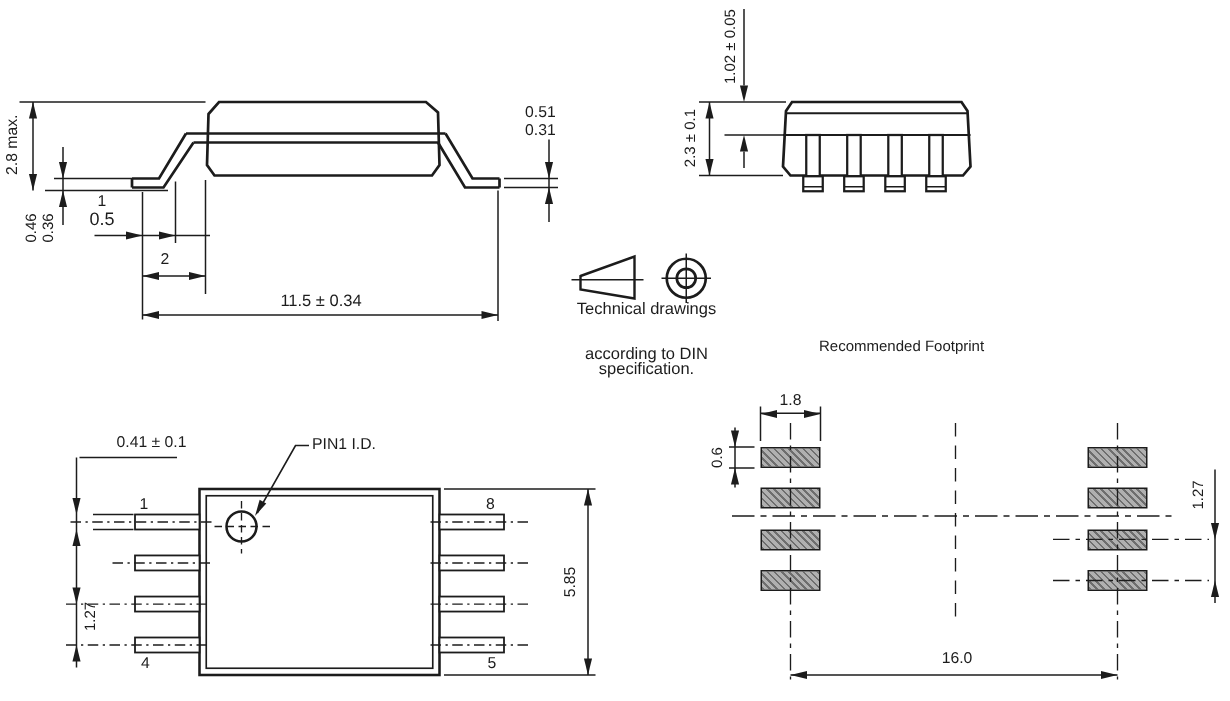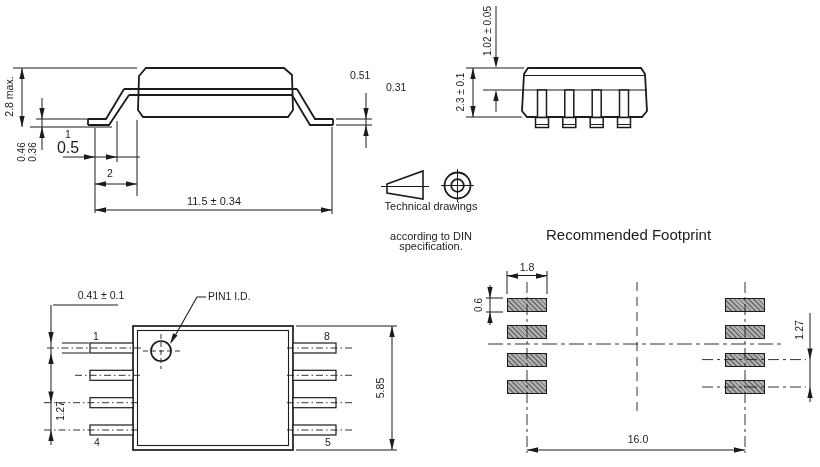--- a/index.html
+++ b/index.html
@@ -204,38 +204,38 @@
     </g>
   </svg>
 
 
   <div class="lbl rot" style="left:-21px;top:90px;width:60px;height:13px;font-size:10.5px;">2.8 max.</div>
   <div class="lbl rot" style="left:5px;top:141px;width:44px;height:22px;font-size:10px;line-height:11px;">
       <span>0.46</span>
       <span>0.36</span>
     </div>
   <div class="lbl c" style="left:62px;top:128px;width:12px;font-size:10.5px;">1</div>
-  <div class="lbl c" style="left:56px;top:139px;width:24px;font-size:16px;">0.5</div>
+  <div class="lbl c" style="left:56px;top:139px;width:24px;font-size:12px;">0.5</div>
   <div class="lbl c" style="left:103px;top:167px;width:14px;font-size:10.5px;">2</div>
   <div class="lbl c" style="left:172px;top:195px;width:84px;font-size:11px;">11.5 ± 0.34</div>
   <div class="lbl" style="left:350px;top:70px;font-size:10.5px;line-height:11.5px;">
       <span style="display:block;">0.51</span>
-      <span style="display:block;margin-left:36px;">0.31</span>
+      <span style="display:block;">0.31</span>
     </div>
 
   <div class="lbl rot" style="left:457px;top:25px;width:62px;height:12px;font-size:10px;">1.02 ± 0.05</div>
   <div class="lbl rot" style="left:435px;top:86px;width:52px;height:12px;font-size:10px;">2.3 ± 0.1</div>
 
   <div class="lbl c" style="left:378px;top:202px;width:106px;font-size:11px;line-height:9.8px;white-space:normal;">
       <span style="display:block;">Technical drawings</span>
       <span style="display:block;margin-top:20px;">according to DIN</span>
       <span style="display:block;">specification.</span>
     </div>
 
-  <div class="lbl" style="left:546px;top:226px;font-size:15px;">Recommended Footprint</div>
+  <div class="lbl" style="left:546px;top:226px;font-size:10px;">Recommended Footprint</div>
 
   <div class="lbl c" style="left:68px;top:289px;width:66px;font-size:10.5px;">0.41 ± 0.1</div>
   <div class="lbl" style="left:208px;top:290px;font-size:10.5px;">PIN1 I.D.</div>
   <div class="lbl c" style="left:91px;top:330px;width:10px;font-size:10.5px;">1</div>
   <div class="lbl c" style="left:322px;top:330px;width:10px;font-size:10.5px;">8</div>
   <div class="lbl c" style="left:92px;top:436px;width:10px;font-size:10.5px;">4</div>
   <div class="lbl c" style="left:323px;top:436px;width:10px;font-size:10.5px;">5</div>
   <div class="lbl rot" style="left:48px;top:405px;width:26px;height:12px;font-size:10px;">1.27</div>
   <div class="lbl rot" style="left:365px;top:382px;width:30px;height:12px;font-size:10.5px;">5.85</div>
 

